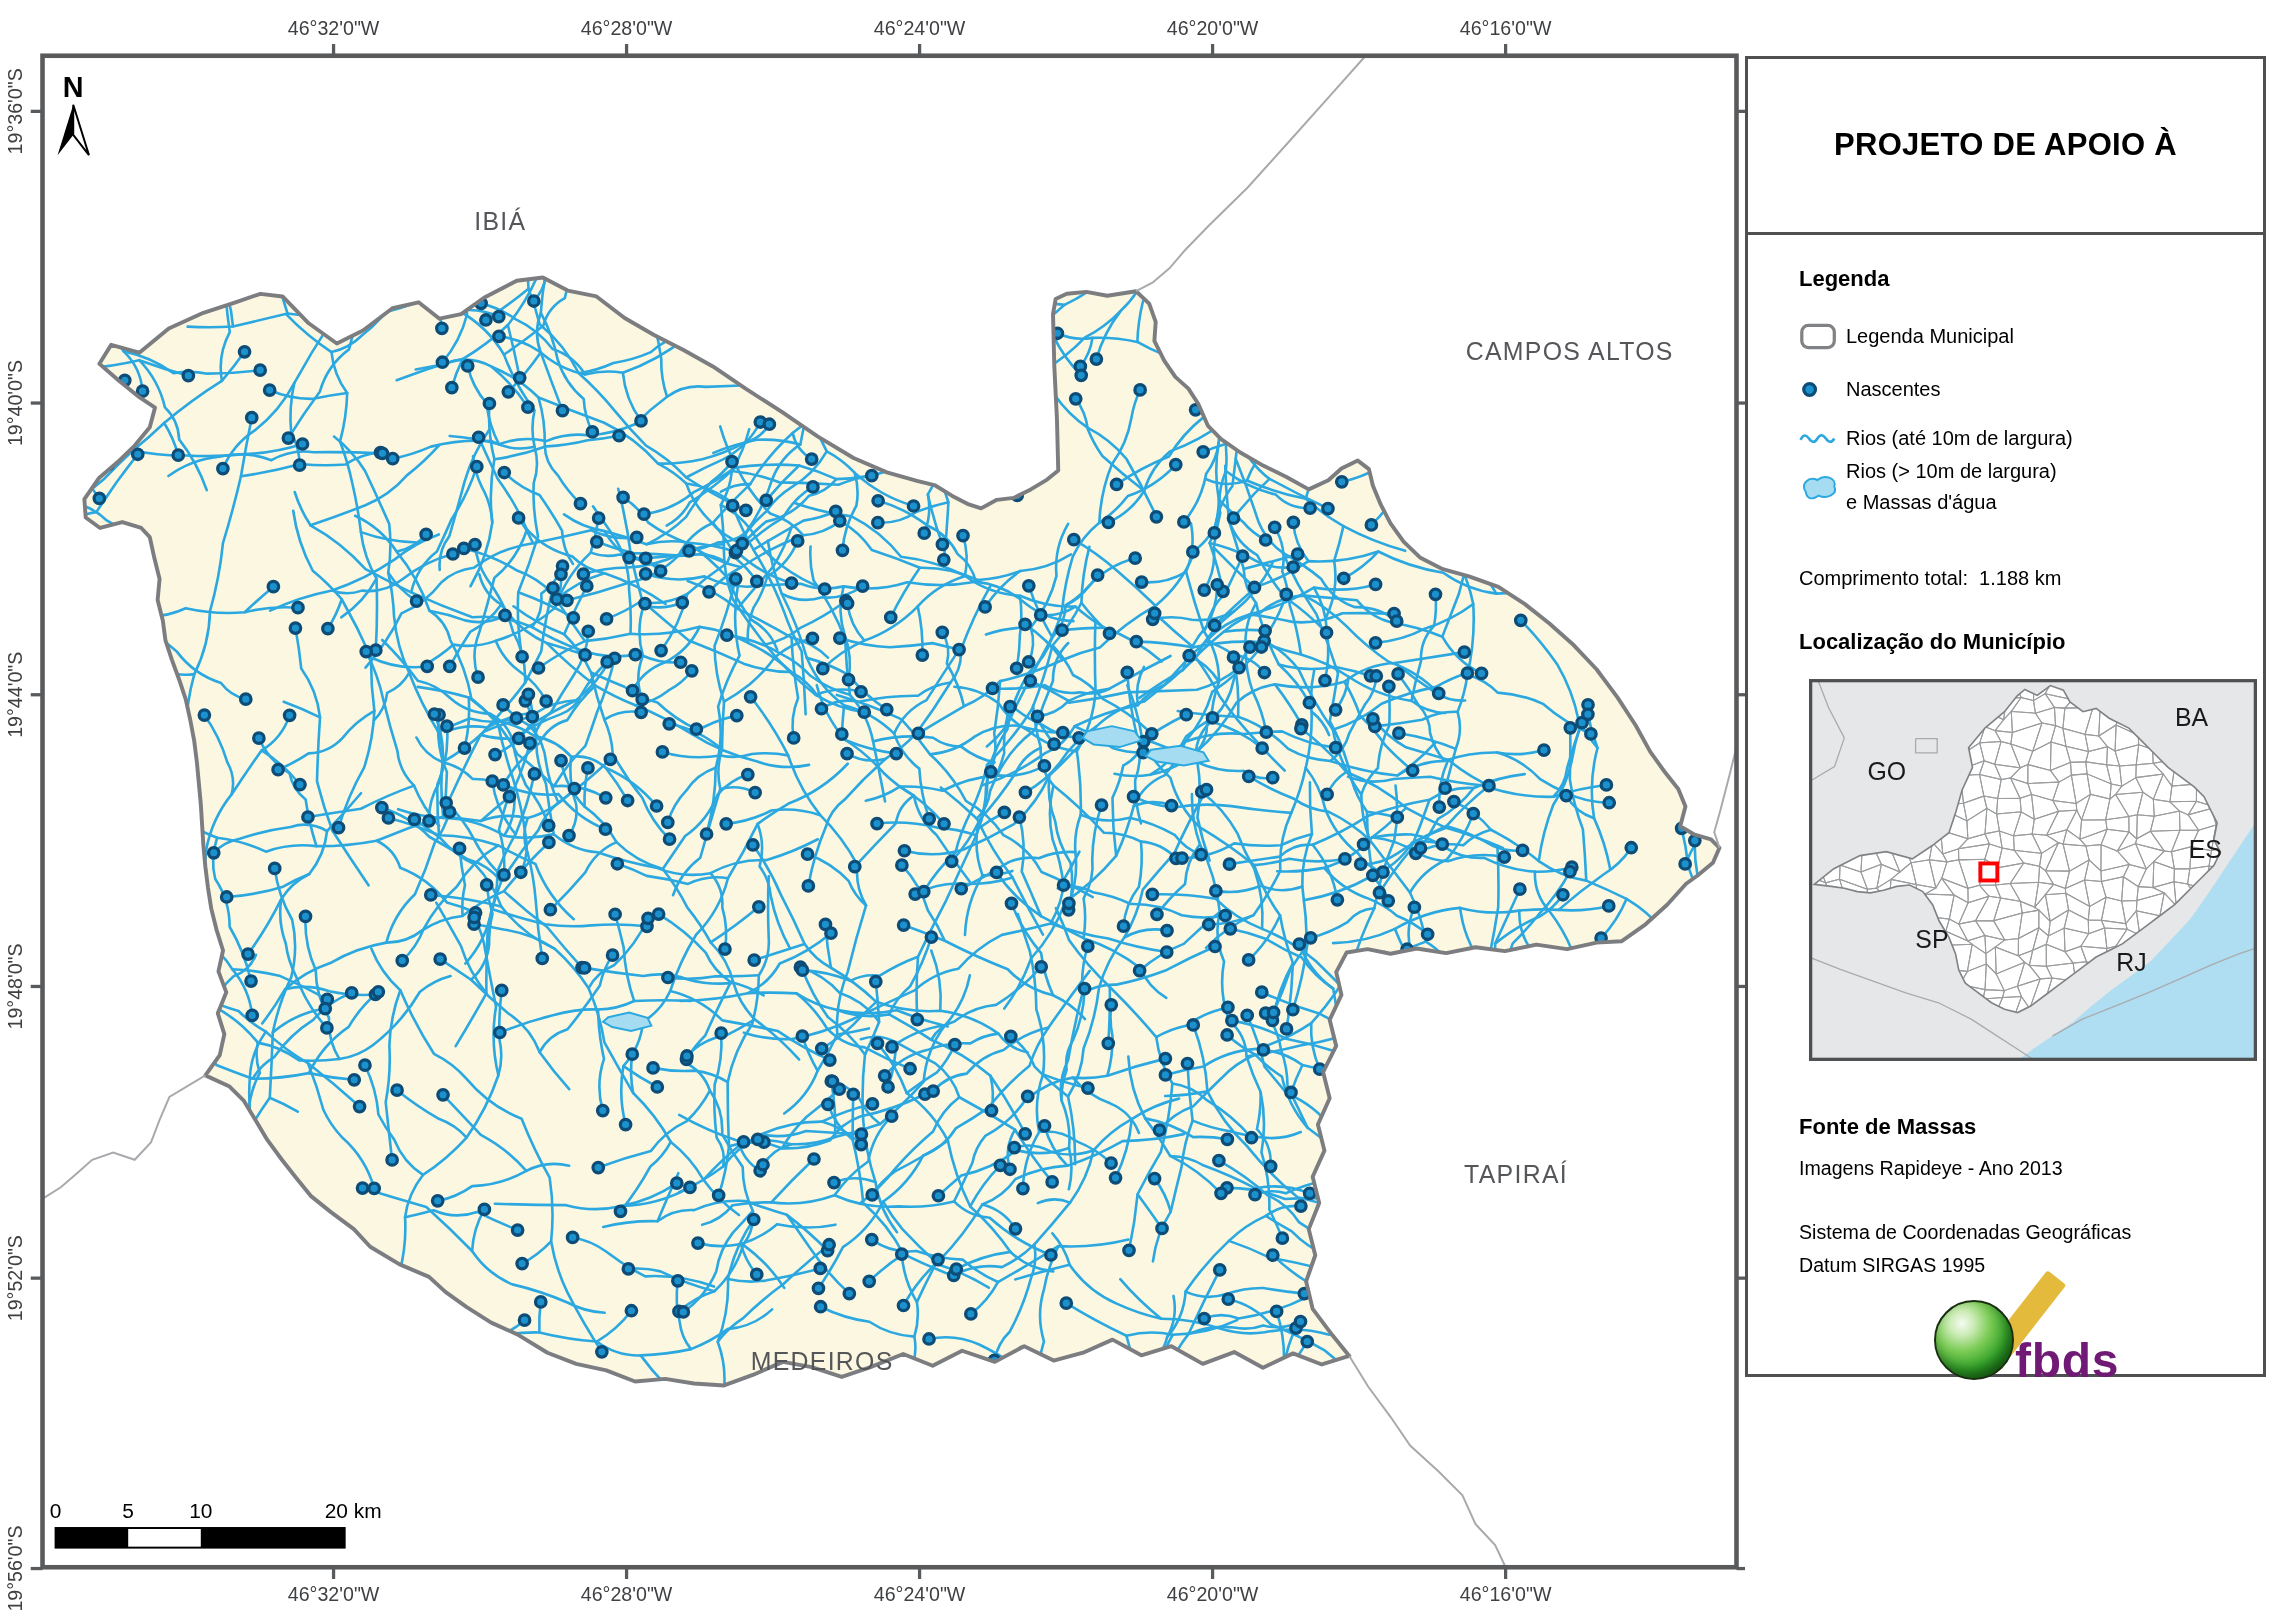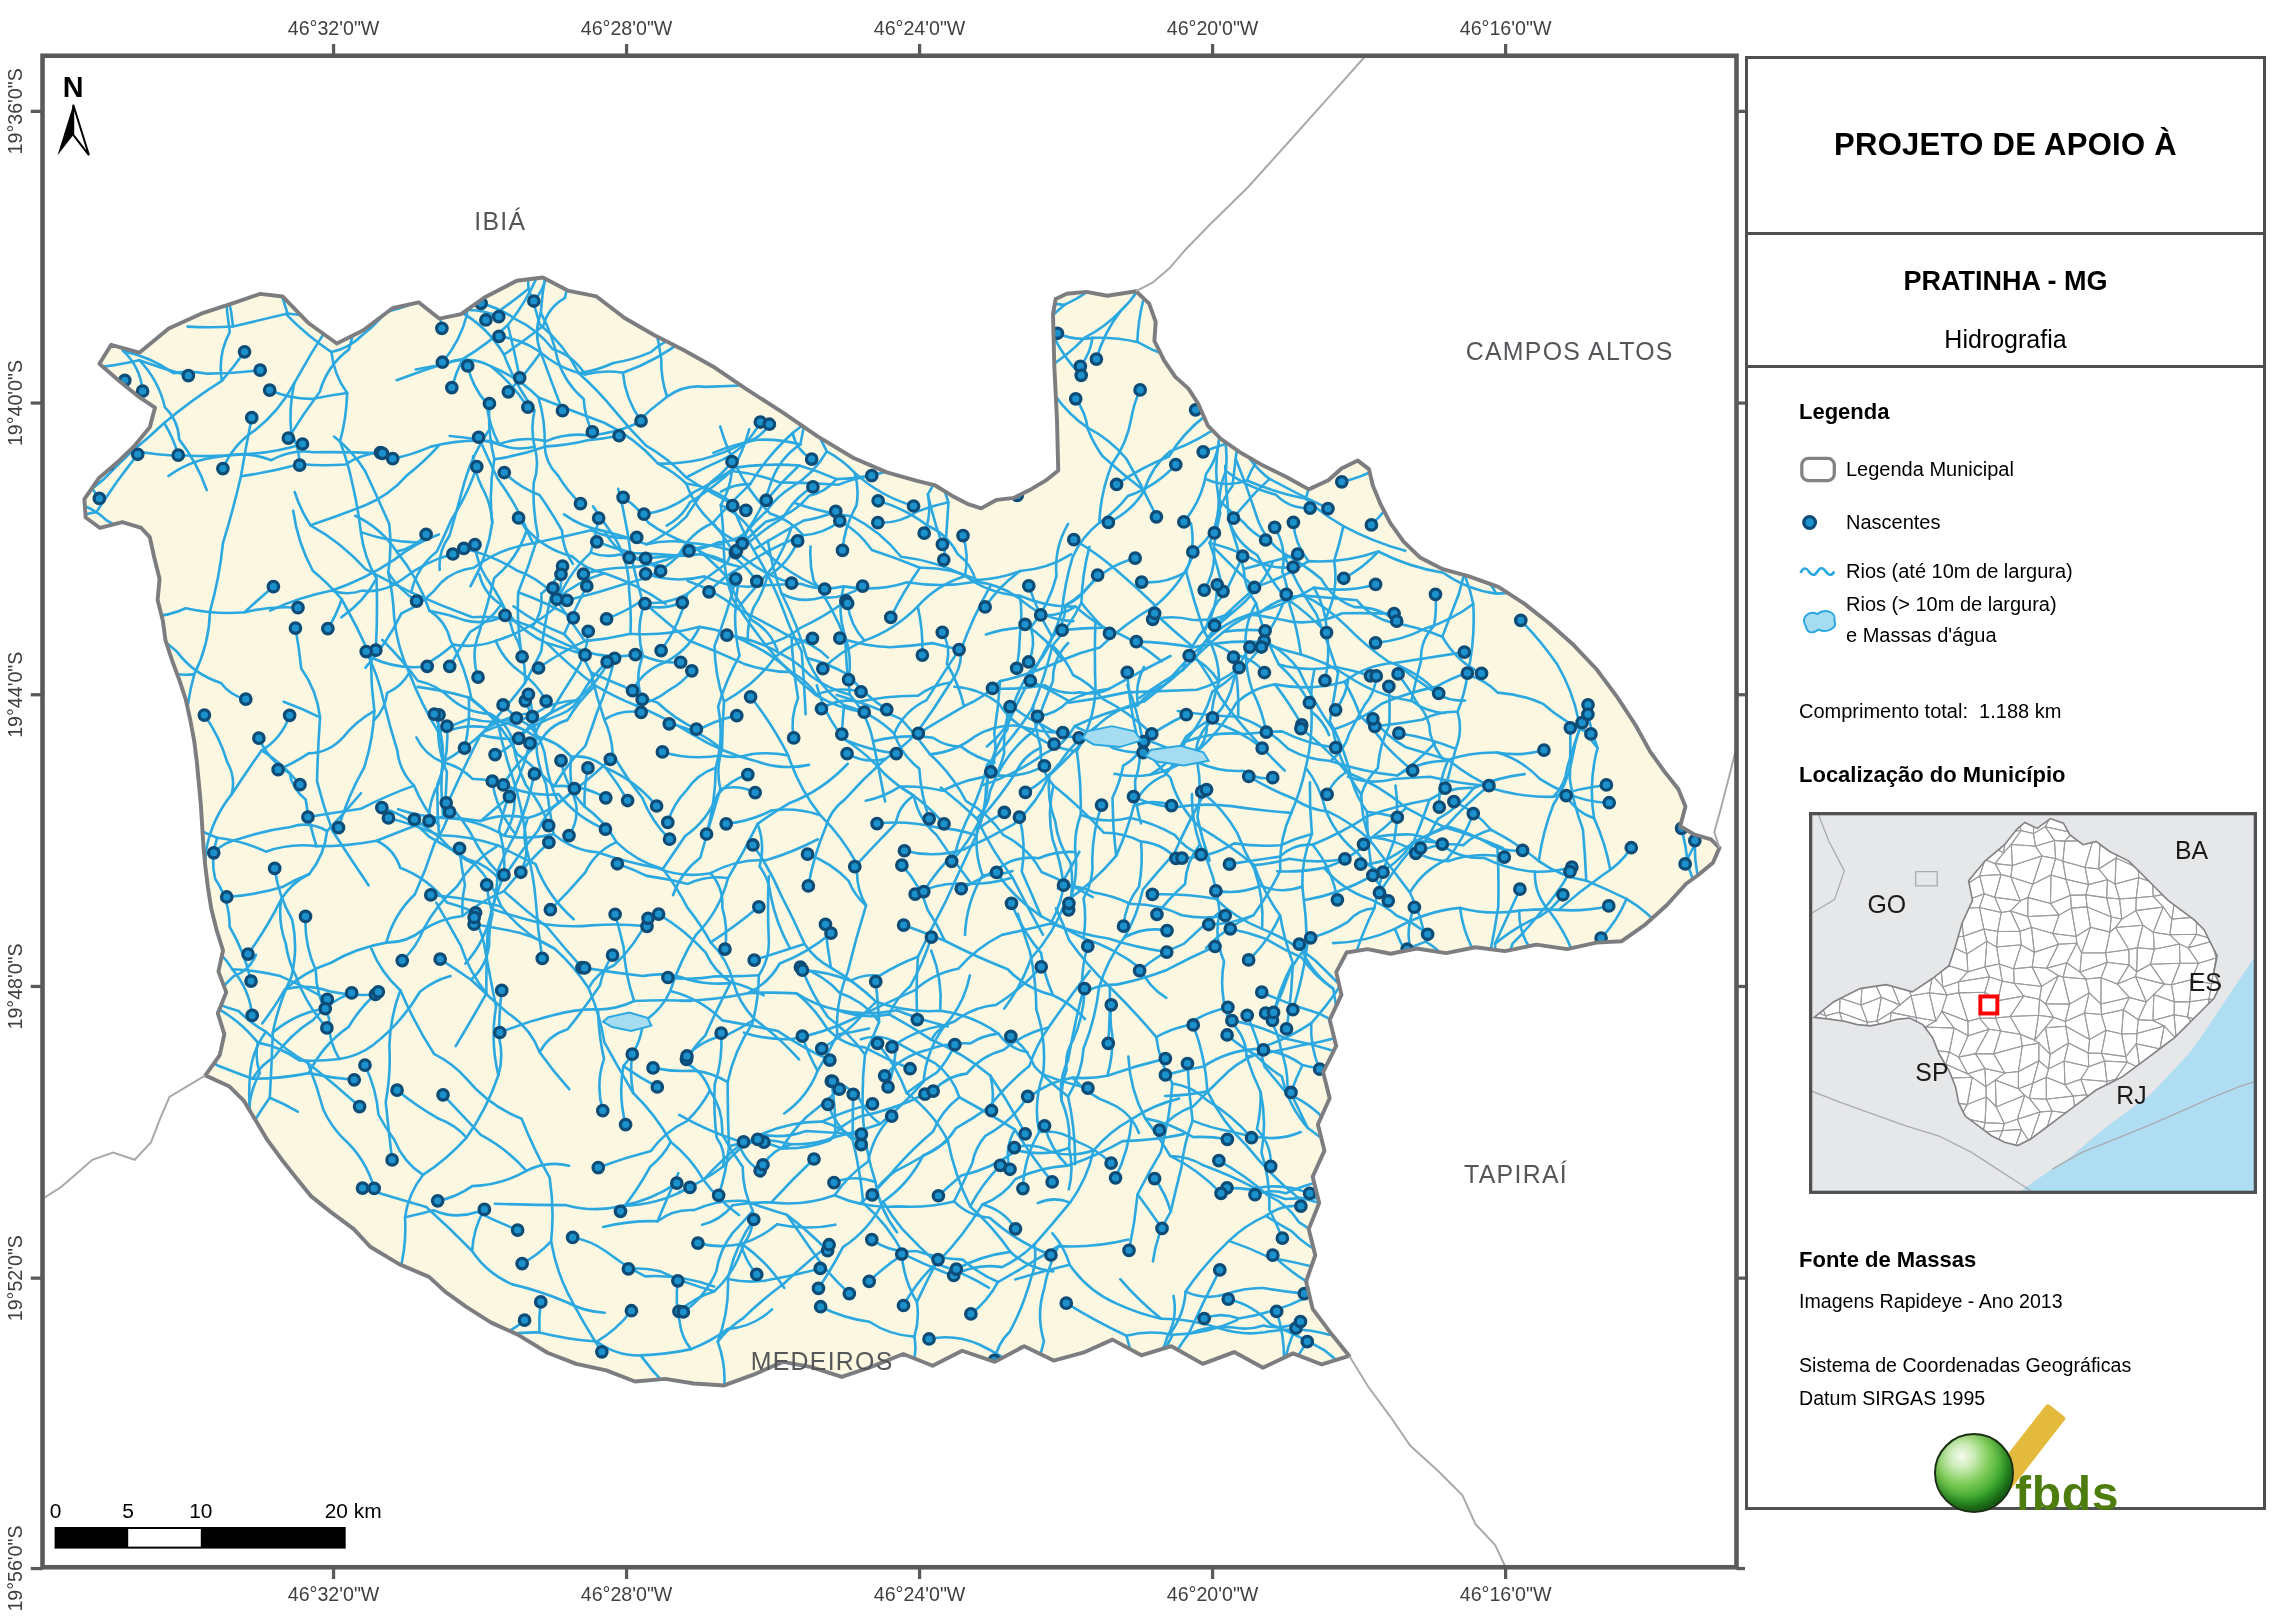--- a/index.html
+++ b/index.html
@@ -21,21 +21,21 @@
   .legend-swatch{width:47px;flex:0 0 47px;display:flex;align-items:center;}
   .legend-label{font-size:20px;line-height:1.55;}
   .textline{position:absolute;left:51px;font-size:20px;}
   .small{font-size:19.6px;}
   .inset-wrap{position:absolute;left:61px;top:444px;}
   .logo{position:absolute;left:0;top:0;width:100%;height:100%;}
   .logo-bar{position:absolute;width:24px;height:110px;background:#e3ba3c;transform:rotate(38deg);border-radius:2.6px;}
   .logo-sphere{position:absolute;width:76px;height:76px;border-radius:50%;
       background:radial-gradient(circle at 34% 28%, #f4fbf0 0%, #cdecb8 16%, #7bcb55 38%, #33a329 62%, #187413 84%, #0b4c09 100%);
       border:2.6px solid #1a2e12;box-shadow:inset -3.9px -6.5px 11.8px rgba(0,0,0,.35);}
-  .logo-text{position:absolute;font-size:48px;font-weight:bold;color:#4d7c0f;letter-spacing:0.7px;}
+  .logo-text{position:absolute;font-size:48px;font-weight:bold;color:#701a75;letter-spacing:0.7px;}
 </style>
 </head>
 <body>
 
 <div class="page">
 
   <svg id="map-svg" width="1779" height="1623" viewBox="0 0 2720 2481">
       <defs>
         <clipPath id="muniClip">
           <path d="M152,556 L170,527 L213,539 L258,502 L311,478 L360,462 L398,449 L432,453 L472,494 L515,525 L555,505 L600,471 L640,462 L672,487 L705,480 L740,455 L790,429 L830,424 L868,444 L912,453 L955,486 L1000,512 L1045,535 L1090,560 L1140,594 L1196,630 L1250,667 L1305,700 L1356,722 L1402,735 L1430,742 L1456,758 L1479,770 L1500,777 L1524,764 L1550,761 L1576,748 L1601,733 L1618,719 L1616,640 L1612,560 L1610,480 L1614,457 L1631,449 L1661,446 L1693,452 L1737,445 L1757,464 L1767,492 L1765,521 L1780,551 L1797,576 L1817,594 L1832,617 L1847,651 L1867,671 L1897,692 L1932,712 L1967,729 L2001,748 L2031,734 L2051,716 L2076,704 L2093,717 L2099,742 L2111,771 L2126,800 L2146,828 L2171,852 L2206,870 L2246,881 L2291,897 L2331,923 L2369,953 L2406,986 L2441,1023 L2473,1066 L2501,1109 L2523,1149 L2546,1181 L2566,1206 L2577,1233 L2569,1263 L2591,1276 L2616,1283 L2629,1296 L2619,1319 L2596,1338 L2578,1351 L2549,1383 L2516,1413 L2479,1439 L2441,1441 L2396,1451 L2349,1444 L2301,1454 L2256,1448 L2211,1457 L2166,1450 L2126,1458 L2091,1451 L2059,1456 L2043,1486 L2051,1521 L2033,1559 L2043,1599 L2023,1639 L2033,1679 L2015,1719 L2025,1759 L2007,1799 L2017,1839 L2001,1879 L2011,1919 L1997,1959 L2007,2001 L2037,2041 L2063,2073 L2021,2086 L1977,2069 L1931,2091 L1887,2067 L1839,2085 L1791,2058 L1745,2072 L1701,2048 L1656,2068 L1611,2080 L1566,2058 L1521,2082 L1471,2065 L1426,2088 L1381,2070 L1331,2090 L1287,2105 L1241,2090 L1197,2082 L1151,2102 L1107,2118 L1061,2115 L1017,2108 L971,2112 L927,2095 L881,2085 L837,2068 L791,2040 L751,2022 L713,1998 L681,1975 L656,1952 L611,1933 L566,1906 L541,1879 L506,1853 L476,1829 L453,1801 L431,1773 L409,1743 L391,1713 L373,1683 L351,1661 L314,1644 L336,1613 L343,1581 L333,1549 L346,1517 L334,1485 L341,1453 L331,1421 L323,1389 L318,1357 L314,1325 L311,1293 L309,1261 L307,1229 L304,1197 L301,1165 L297,1133 L291,1101 L284,1069 L274,1039 L263,1009 L253,979 L249,949 L241,917 L244,885 L236,853 L229,821 L216,807 L187,798 L153,807 L131,791 L129,763 L151,731 L179,707 L206,681 L229,653 L237,623 L213,607 L181,581 Z"></path>
@@ -1518,24 +1518,20 @@
         <text x="196" y="2320" text-anchor="middle" font-size="32" fill="#000">5</text>
         <text x="307" y="2320" text-anchor="middle" font-size="32" fill="#000">10</text>
         <text x="540" y="2320" text-anchor="middle" font-size="32" fill="#000">20 km</text>
       </g>
     </svg>
 
   <div class="panel">
     <div class="pbox title-box">
       <div class="title-line">PROJETO DE APOIO À</div>
     </div>
-    <div class="pbox subtitle-box">
-      <div class="muni-name">PRATINHA - MG</div>
-      <div class="theme-name">Hidrografia</div>
-    </div>
     <div class="pbox main-box">
       <div class="heading" style="top:31px;">Legenda</div>
       <div id="legend-items">
           <div class="legend-item" style="top: 82px;">
             <span class="legend-swatch">
               <svg width="42" height="39" viewBox="0 0 64 60">
                 <rect x="4" y="13" width="50" height="34" rx="10" fill="#fff" stroke="#808285" stroke-width="5"></rect>
               </svg>
             </span>
             <span class="legend-label">

